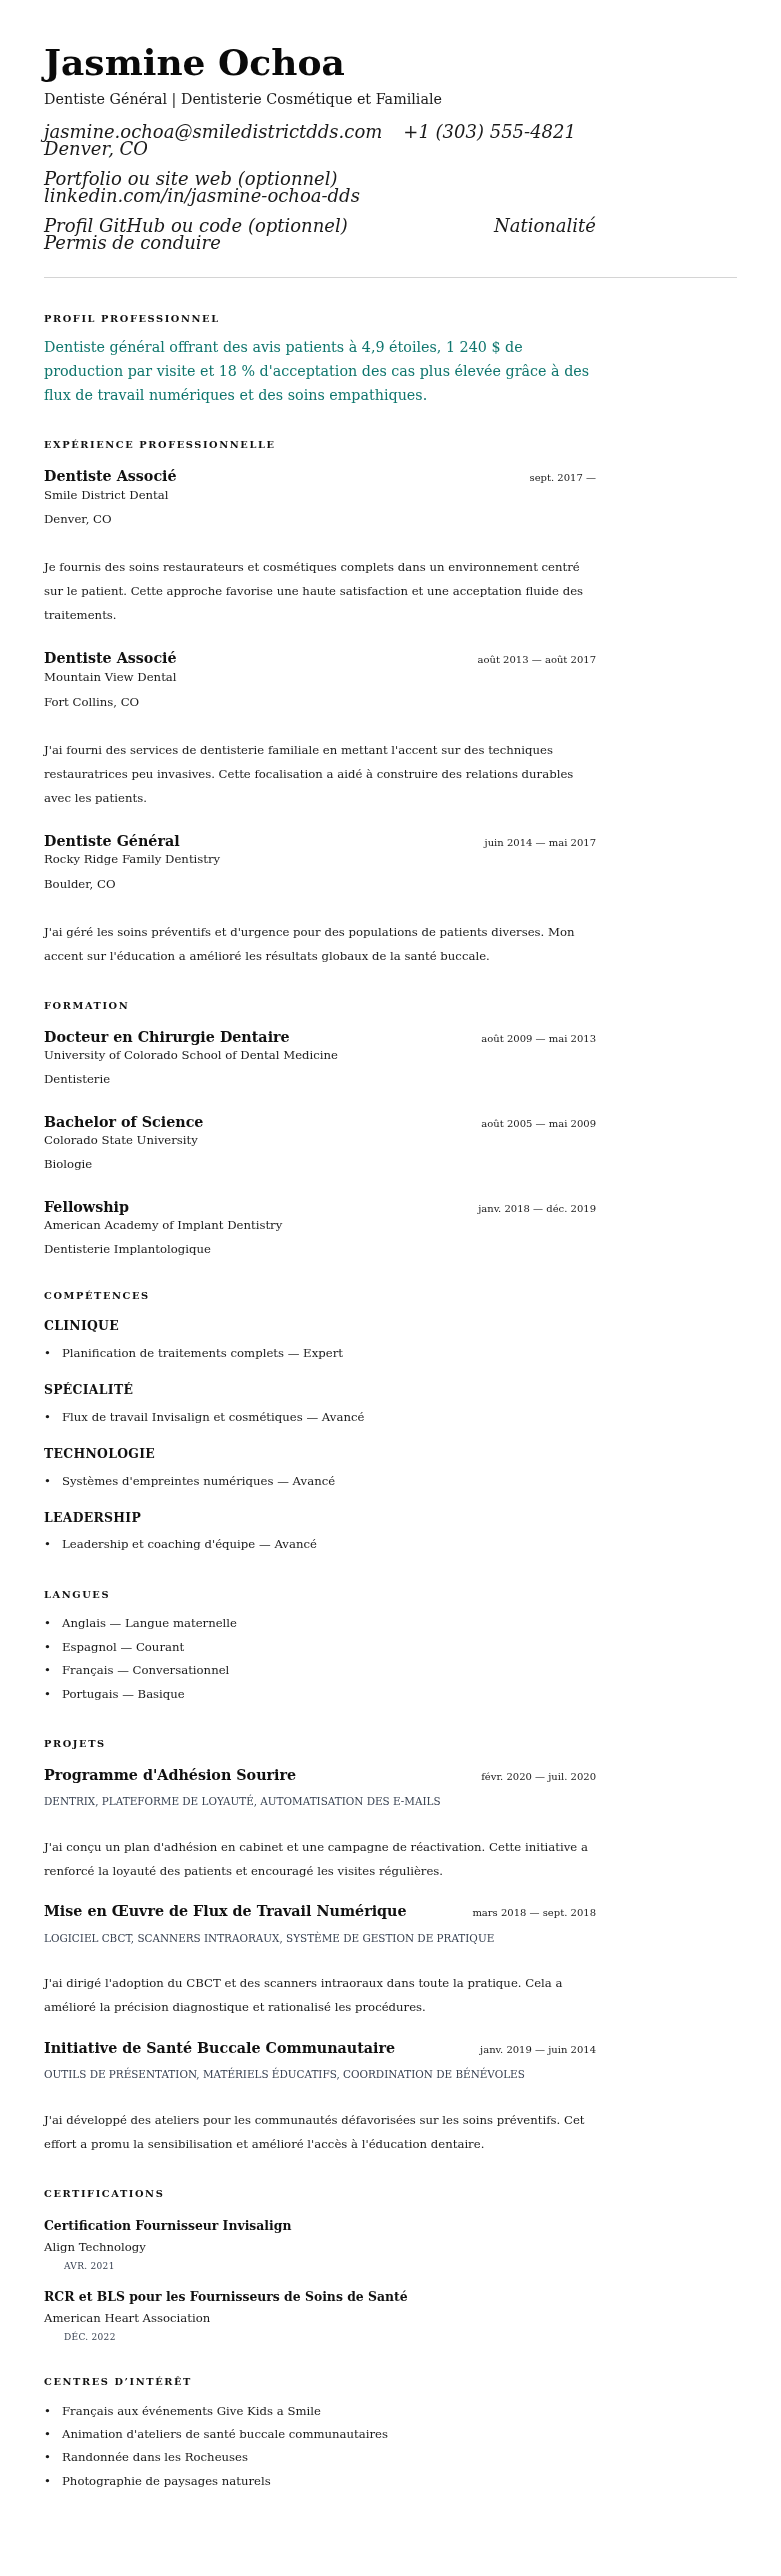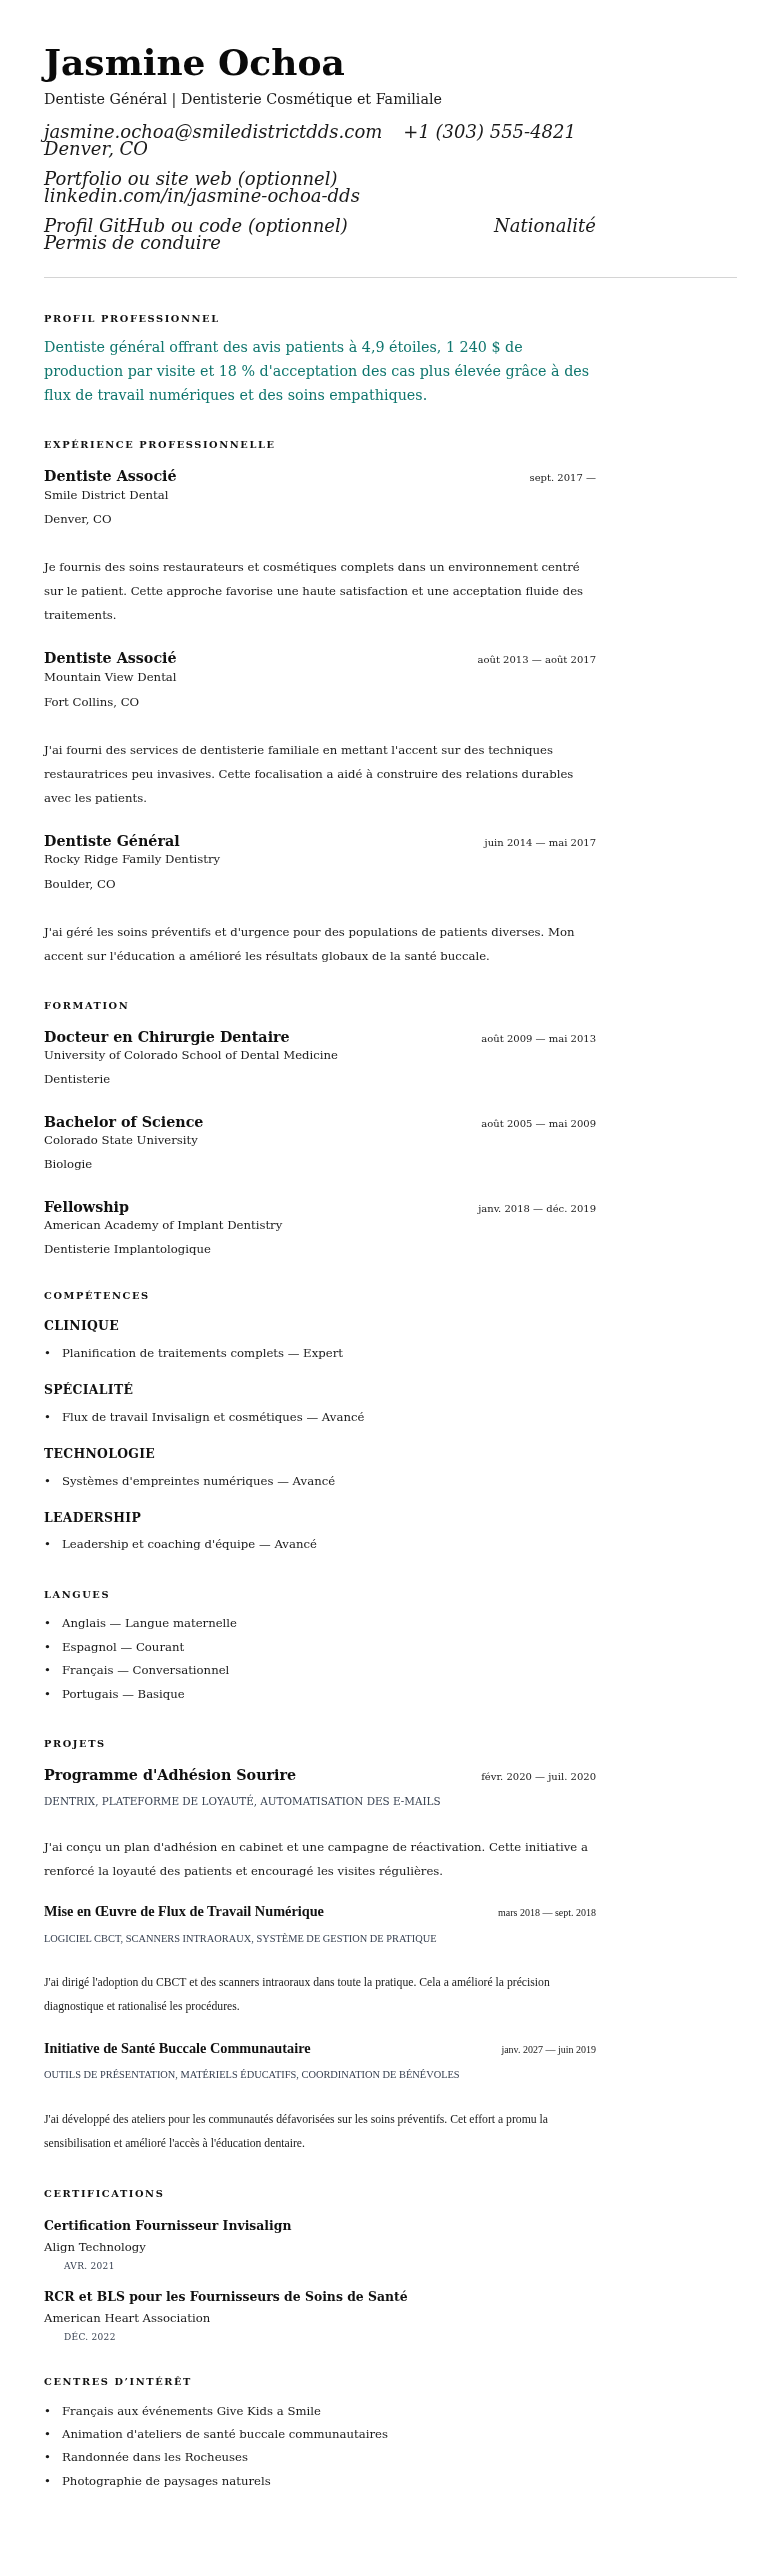--- a/index.html
+++ b/index.html
@@ -130,21 +130,21 @@
     
     .proj .entry-title { font-size: 14.3px; }
     .proj-tags {
       font-size: 10.4px;
       line-height: 15.6px;
       margin-top: 9px;
       color: #374151;
       text-transform: uppercase;
     }
     .proj .entry-desc { margin-top: 25px; }
-    .proj .entry + .entry { margin-top: 19.5px; font-family: Liberation Serif, serif; }
+    .proj .entry + .entry { margin-top: 19.5px; }
     
     .cert { margin-top: 15.6px; }
     .cert + .cert { margin-top: 15.6px; }
     .cert-title {
       font-size: 12.4px;
       font-weight: bold;
       line-height: 18px;
     }
     .cert-issuer {
       font-size: 11.7px;
@@ -315,21 +315,21 @@
         <span class="entry-title">Mise en Œuvre de Flux de Travail Numérique</span>
         <span class="entry-date">mars 2018 — sept. 2018</span>
       </div>
       <div class="proj-tags">Logiciel CBCT, scanners intraoraux, système de gestion de pratique</div>
       <p class="entry-desc">J'ai dirigé l'adoption du CBCT et des scanners intraoraux dans toute la pratique. Cela a amélioré la précision diagnostique et rationalisé les procédures.</p>
     </div>
 
     <div class="entry">
       <div class="entry-head">
         <span class="entry-title">Initiative de Santé Buccale Communautaire</span>
-        <span class="entry-date">janv. 2027 — juin 2019</span>
+        <span class="entry-date">janv. 2019 — juin 2014</span>
       </div>
       <div class="proj-tags">Outils de présentation, matériels éducatifs, coordination de bénévoles</div>
       <p class="entry-desc">J'ai développé des ateliers pour les communautés défavorisées sur les soins préventifs. Cet effort a promu la sensibilisation et amélioré l'accès à l'éducation dentaire.</p>
     </div>
   </section>
 
   <section class="section">
     <h2 class="section-title">Certifications</h2>
 
     <div class="cert">

